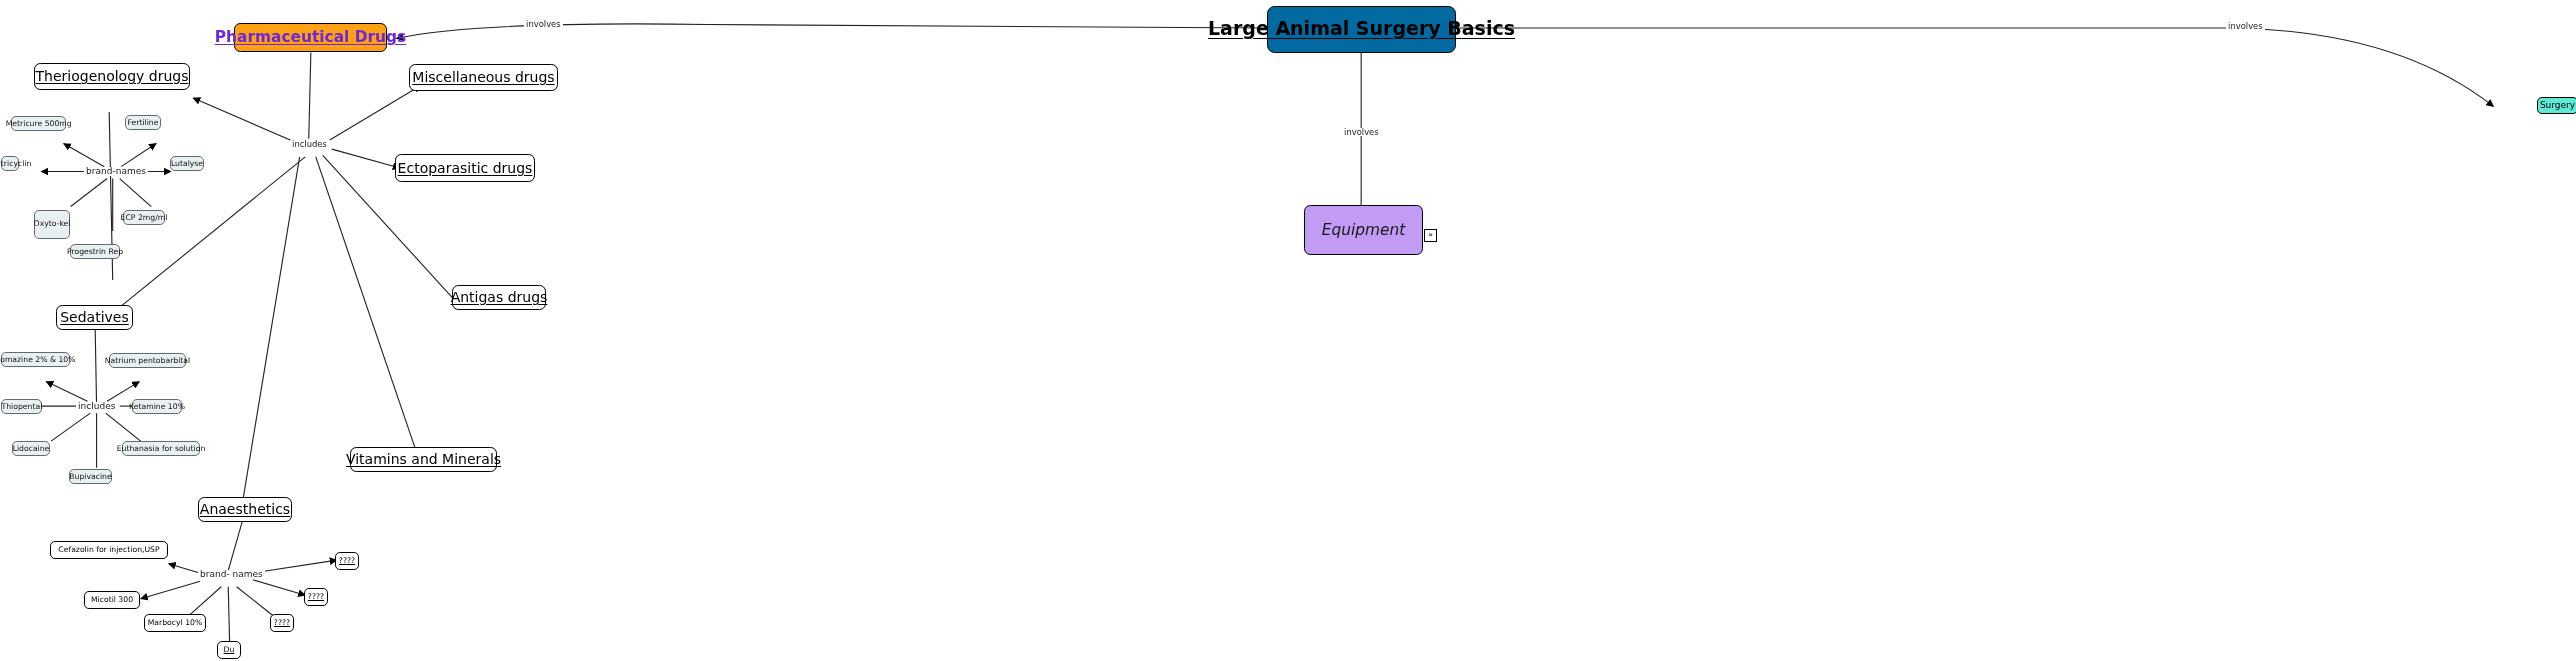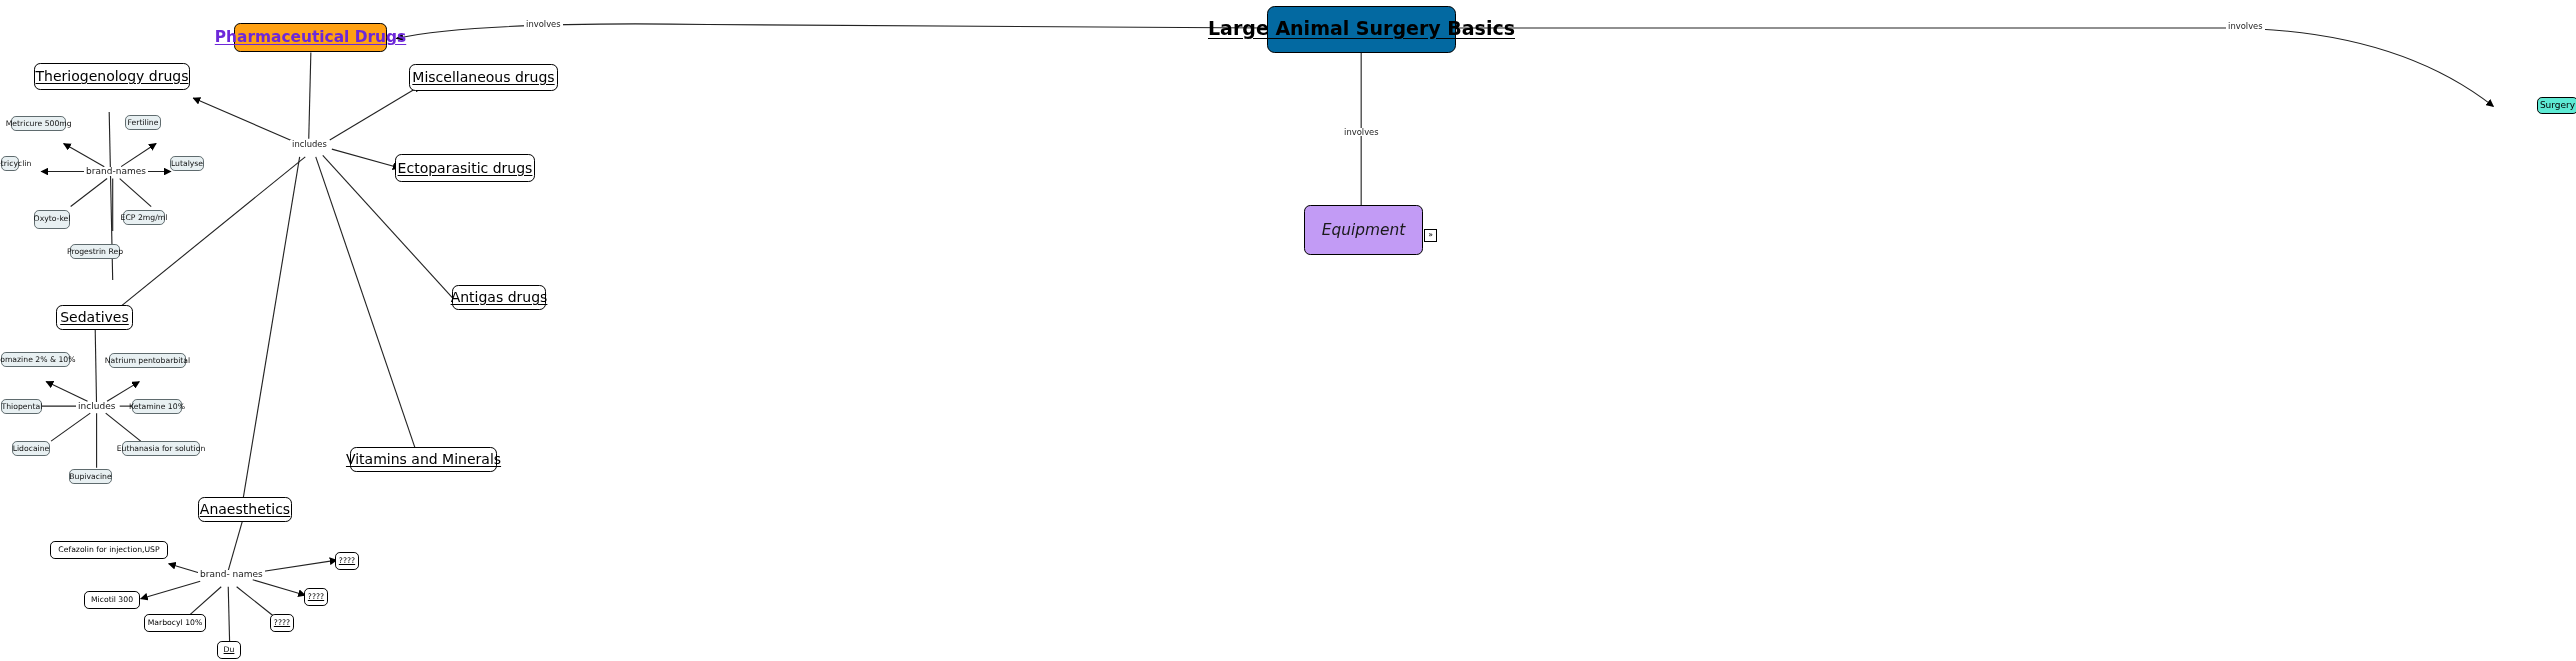--- a/index.html
+++ b/index.html
@@ -164,21 +164,21 @@
   </div>
   <div class="node n-leaf" style="left:125px;top:115px;width:36px;height:15.4px;">
     <span class="txt">Fertiline</span>
   </div>
   <div class="node n-leaf" style="left:1.4px;top:156px;width:18px;height:15.4px;">
     <span class="txt">Metricyclin</span>
   </div>
   <div class="node n-leaf" style="left:170px;top:156px;width:34px;height:15.4px;">
     <span class="txt">Lutalyse</span>
   </div>
-  <div class="node n-leaf" style="left:34px;top:210px;width:36px;height:19px;">
+  <div class="node n-leaf" style="left:34px;top:210px;width:36px;height:29px;">
     <span class="txt">Oxyto-kel</span>
   </div>
   <div class="node n-leaf" style="left:123px;top:210px;width:42px;height:15.4px;">
     <span class="txt">ECP 2mg/ml</span>
   </div>
   <div class="node n-leaf" style="left:70px;top:244px;width:50px;height:15.4px;">
     <span class="txt">Progestrin Rep</span>
   </div>
 
   <div class="node n-leaf" style="left:0.7px;top:352px;width:69px;height:15.4px;">

